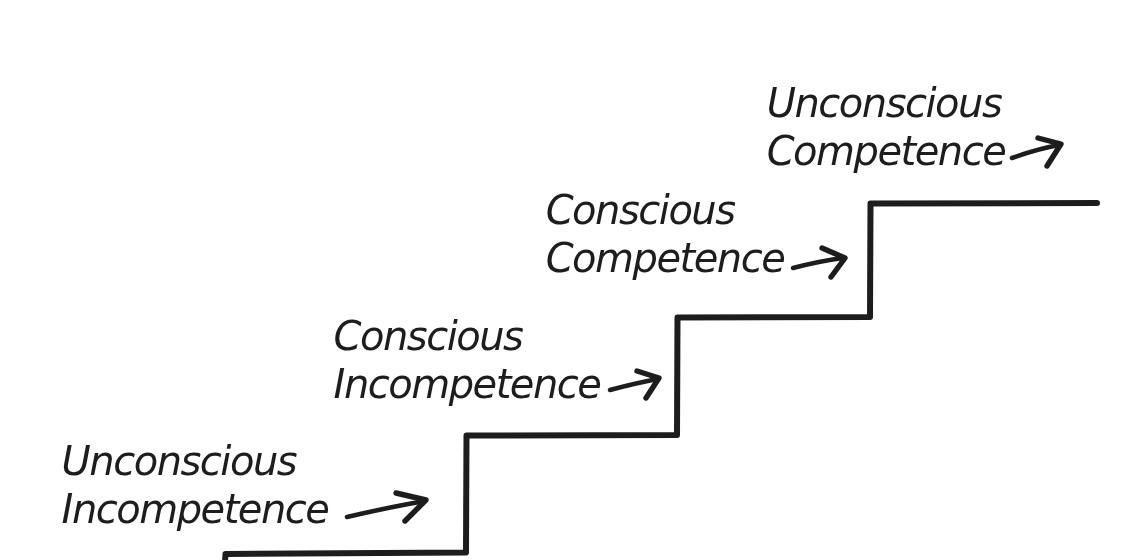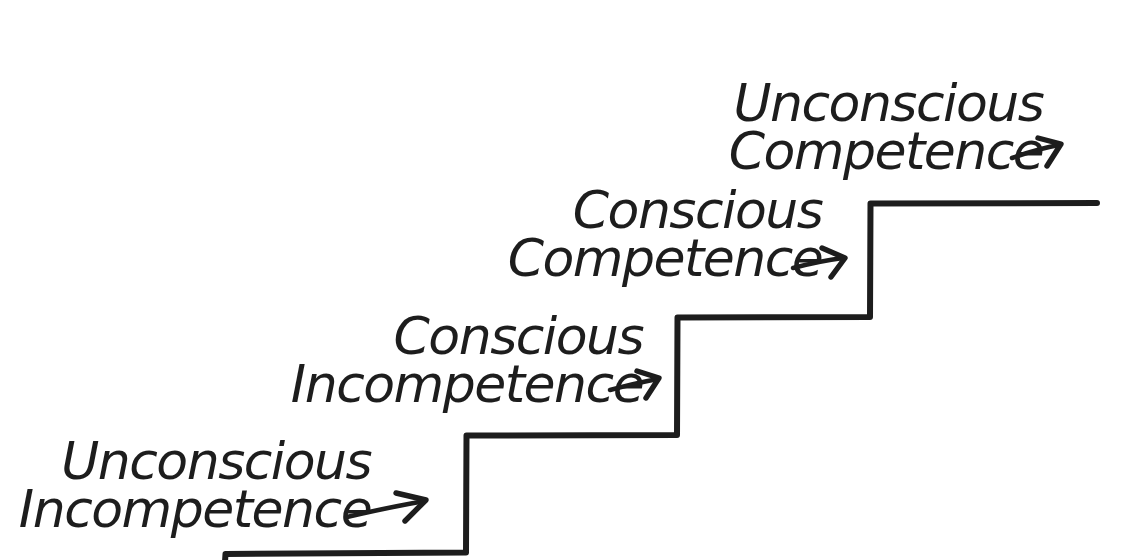--- a/index.html
+++ b/index.html
@@ -38,26 +38,26 @@
   .arrow-head {
     fill: none;
     stroke: #1d1d1d;
     stroke-width: 5.4;
     stroke-linecap: round;
     stroke-linejoin: round;
   }
   .stage-label {
     position: absolute;
     transform: translateX(-50%);
-    text-align: right;
+    text-align: left;
     white-space: nowrap;
     color: #1d1d1d;
     font-style: italic;
     font-weight: 500;
-    font-size: 52px;
+    font-size: 40px;
     line-height: 48px;
     letter-spacing: -1.5px;
   }
   .stage-label span { display: block; }
   .label-1 { left: 195px; top: 437px; }
   .label-2 { left: 467px; top: 312px; }
   .label-3 { left: 665px; top: 186px; }
   .label-4 { left: 886px; top: 79px;  }
 </style>
 </head>

